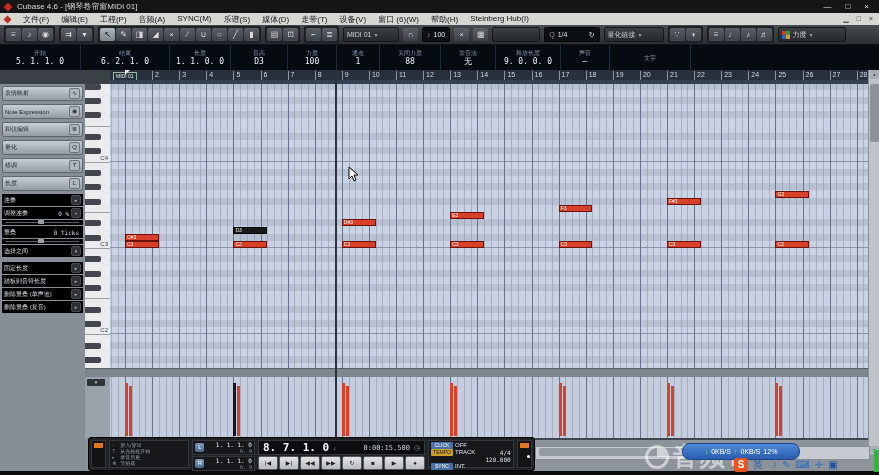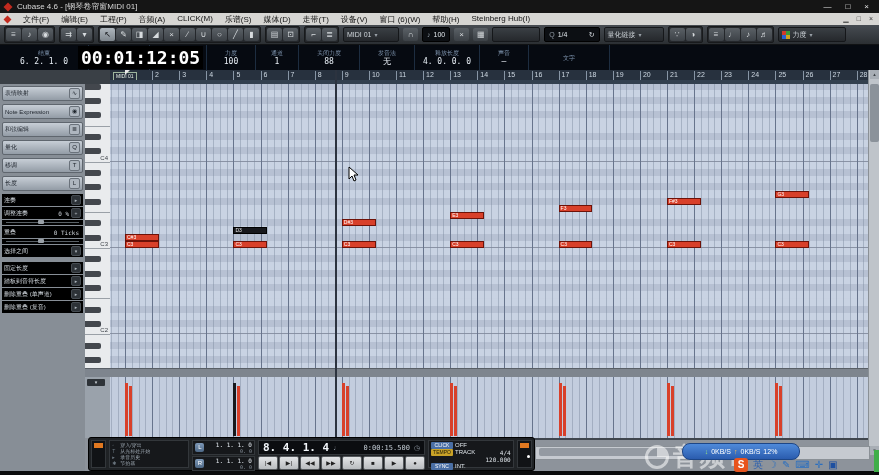--- a/index.html
+++ b/index.html
@@ -169,21 +169,21 @@
       </span>
   </div>
 
   <div class="abs menubar">
     <span class="menu-ico"></span>
     <span id="menuItems" style="display:flex;">
         <span class="mi">文件(F)</span>
         <span class="mi">编辑(E)</span>
         <span class="mi">工程(P)</span>
         <span class="mi">音频(A)</span>
-        <span class="mi">CLICK(M)</span>
+        <span class="mi">SYNC(M)</span>
         <span class="mi">乐谱(S)</span>
         <span class="mi">媒体(D)</span>
         <span class="mi">走带(T)</span>
         <span class="mi">设备(V)</span>
         <span class="mi">窗口 (6)(W)</span>
         <span class="mi">帮助(H)</span>
         <span class="mi">Steinberg Hub(I)</span>
       </span>
     <span class="mdi-ctrls" id="mdiCtrls">
         <span>▁</span>
@@ -259,20 +259,24 @@
           <i style="background: rgb(58, 154, 58);"></i>
           <i style="background: rgb(42, 95, 208);"></i>
           <i style="background: rgb(208, 162, 29);"></i>
         </span>
         <span>力度</span>
         <span class="caret">▾</span>
       </div>
     </div>
 
   <div class="abs infoline" id="infoLine">
+      <div class="ifield" style="width: 80px;">
+        <span class="lb">开始</span>
+        <span class="vl">5. 1. 1.  0</span>
+      </div>
       <div class="ifield" style="width: 88px;">
         <span class="lb">结束</span>
         <span class="vl">6. 2. 1.  0</span>
       </div>
       <div class="ifield" style="width: 60px;">
         <span class="lb">长度</span>
         <span class="vl">1. 1. 0.  0</span>
       </div>
       <div class="ifield" style="width: 56px;">
         <span class="lb">音高</span>
@@ -289,32 +293,31 @@
       <div class="ifield" style="width: 60px;">
         <span class="lb">关闭力度</span>
         <span class="vl">88</span>
       </div>
       <div class="ifield" style="width: 54px;">
         <span class="lb">发音法</span>
         <span class="vl">无</span>
       </div>
       <div class="ifield" style="width: 64px;">
         <span class="lb">释放长度</span>
-        <span class="vl">4. 0. 0.  0</span>
+        <span class="vl">9. 0. 0.  0</span>
       </div>
       <div class="ifield" style="width: 48px;">
         <span class="lb">声音</span>
         <span class="vl">–</span>
       </div>
       <div class="ifield" style="width: 80px;">
         <span class="lb">文字</span>
         <span class="vl"></span>
       </div>
     </div>
-  <div class="abs timecode">00:01:12:05</div>
 
   <div class="abs ruler-corner"></div>
   <div class="abs ruler" id="rulerEl">
       <span class="partlabel">MIDI 01</span>
       <span class="partflag" style="left: 15px;"></span>
       <span class="bnum" style="left: 42.1px;">2</span>
       <span class="bnum" style="left: 69.2px;">3</span>
       <span class="bnum" style="left: 96.3px;">4</span>
       <span class="bnum" style="left: 123.4px;">5</span>
       <span class="bnum" style="left: 150.5px;">6</span>
@@ -836,21 +839,21 @@
         <div class="tp-loc">
           <span class="tag">R</span>
           <span class="nums">
             <div class="n1">1. 1. 1.  0</div>
             <div class="n2">0.  0</div>
           </span>
         </div>
       </div>
     <div class="tp-main">
       <div class="tp-pos">
-        <span class="big">8. 4. 1.  4</span>
+        <span class="big">8. 7. 1.  0</span>
         <span style="color:#8d97a1;font-size:7px;">♩</span>
         <span class="small">0:00:15.500</span>
         <span style="color:#8d97a1;font-size:7px;">◷</span>
       </div>
       <div class="tp-btns" id="tpBtns">
           <span class="tp-btn">|◀</span>
           <span class="tp-btn">▶|</span>
           <span class="tp-btn">◀◀</span>
           <span class="tp-btn">▶▶</span>
           <span class="tp-btn">↻</span>

